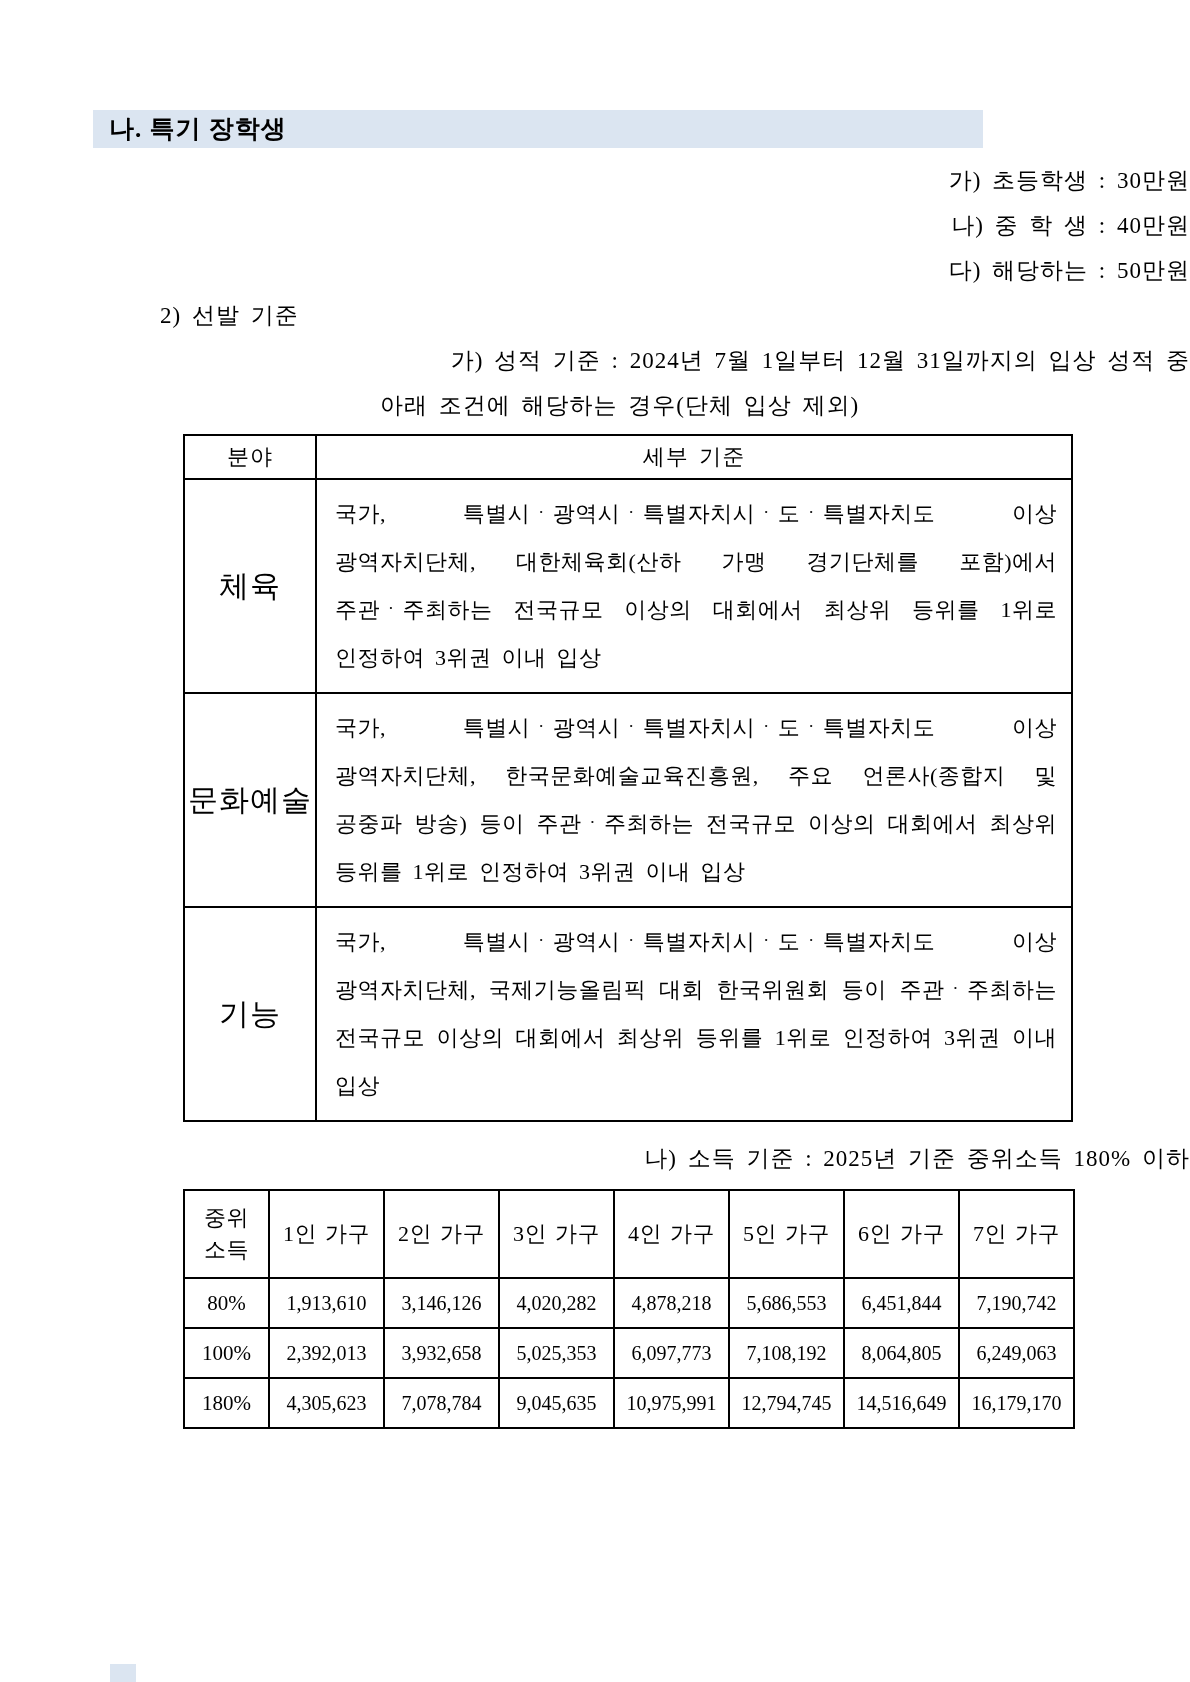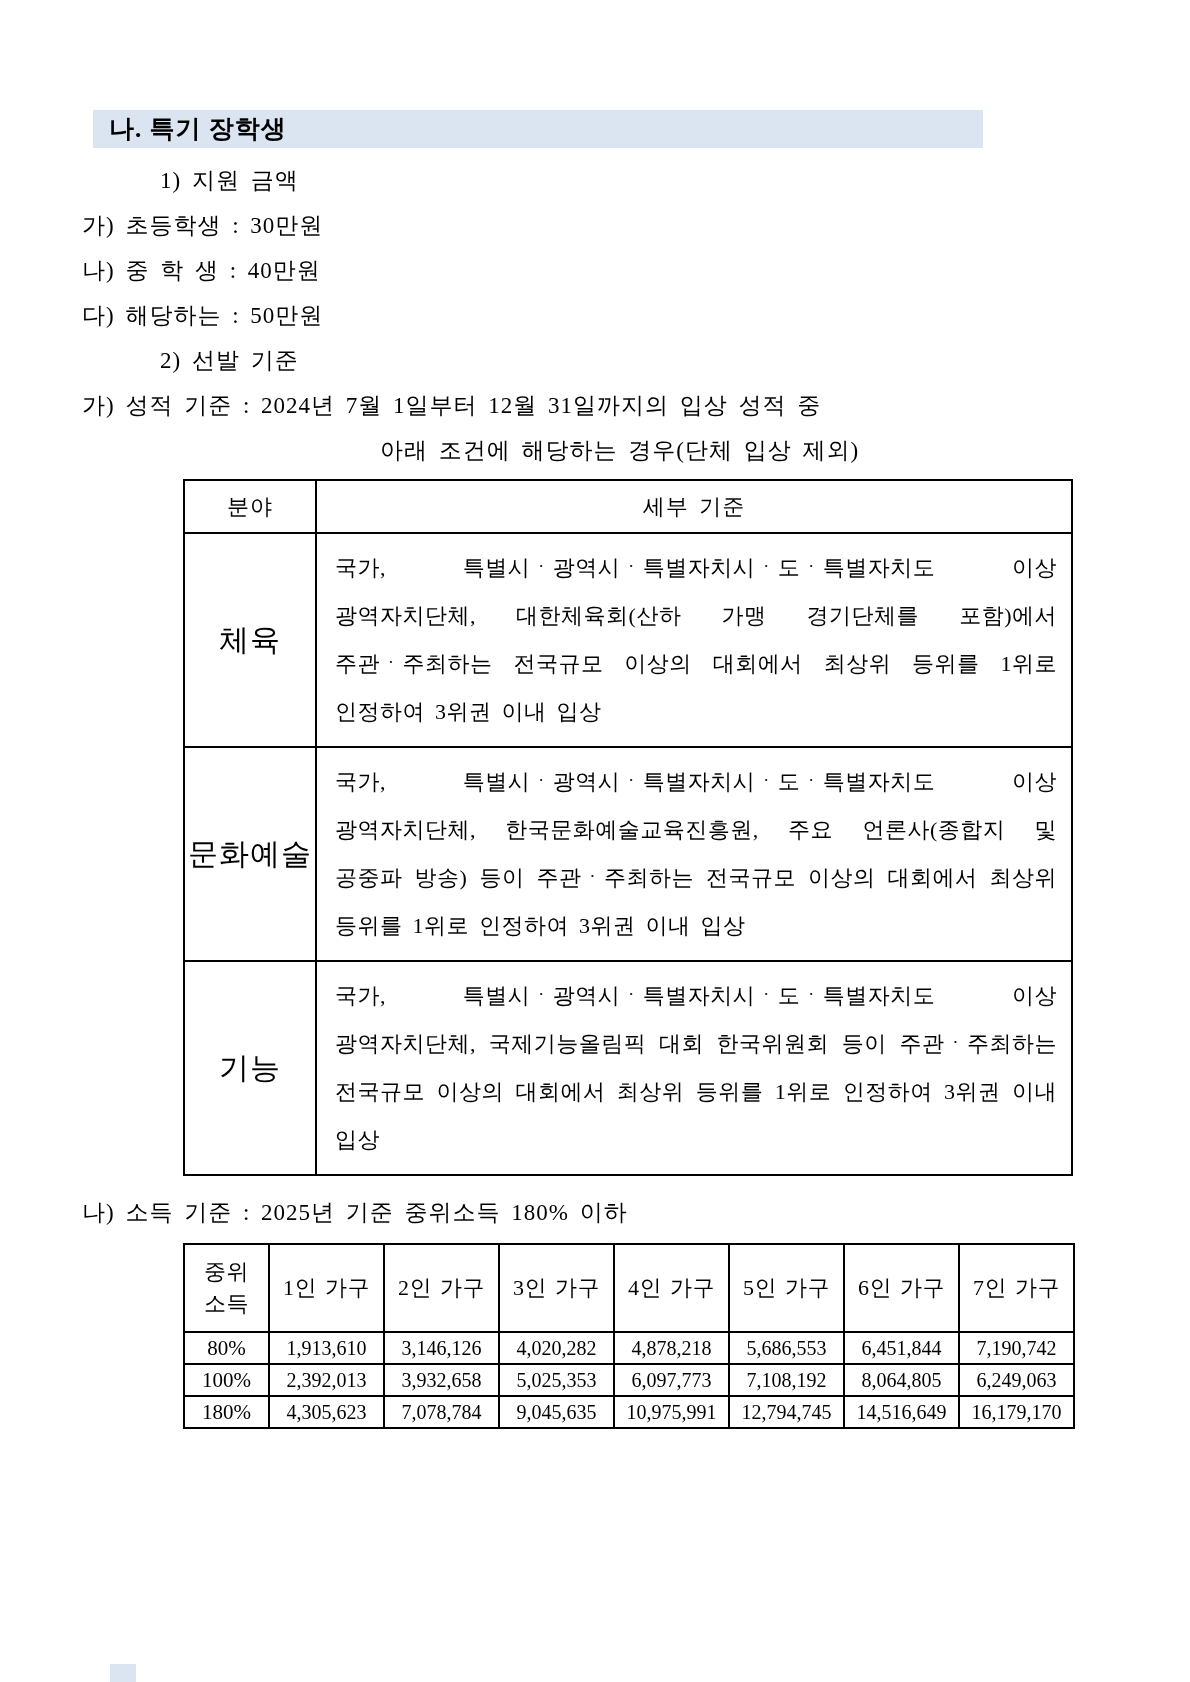--- a/index.html
+++ b/index.html
@@ -21,33 +21,33 @@
     font-size: 25px; font-weight: bold;
     line-height: 38px;
     padding-left: 16px;
     letter-spacing: 1px;
   }
 
   .flow { position: absolute; left: 0; top: 158px; width: 1190px; }
 
   .line { height: 45px; line-height: 45px; font-size: 23px; letter-spacing: 1px; word-spacing: 4px; white-space: nowrap; }
   .ind1 { padding-left: 160px; }
-  .ind2 { padding-left: 82px; }
+  .ind2 { padding-left: 82px; text-align: right; }
   .ind3 { padding-left: 380px; }
 
   table { border-collapse: collapse; table-layout: fixed; }
   th, td { border: 2px solid #000; font-weight: normal; }
 
   .criteria-table {
     margin: 6px 0 0 183px;
     width: 890px;
   }
   .criteria-table col.c-cat { width: 132px; }
   .criteria-table th {
-    height: 53px; font-size: 22px; text-align: center; letter-spacing: 1px; word-spacing: 4px;
+    height: 44px; font-size: 22px; text-align: center; letter-spacing: 1px; word-spacing: 4px;
   }
   .criteria-table td.cat {
     text-align: center; font-size: 30px; letter-spacing: 1px;
   }
   .criteria-table td.detail {
     height: 204px;
     padding: 10px 14px 10px 18px;
     font-size: 22px;
     line-height: 48px;
     text-align: justify;
@@ -64,21 +64,21 @@
     width: 890px;
     border-radius: 30px;
   }
   .income-table col.c0 { width: 85px; }
   .income-table col.cn { width: 115px; }
   .income-table th {
     height: 88px; font-size: 22px; text-align: center; letter-spacing: 0.5px; word-spacing: 2px;
   }
   .income-table th.corner { white-space: pre-line; line-height: 1.45; }
   .income-table td {
-    height: 32px; text-align: center; font-size: 20px; letter-spacing: 0px;
+    height: 50px; text-align: center; font-size: 20px; letter-spacing: 0px;
   }
   .income-table td.rowlabel { font-size: 21px; }
 
   .next-section-peek {
     position: absolute;
     left: 110px; top: 1664px;
     width: 26px; height: 18px;
     background: #dbe5f1;
   }
 </style>
@@ -86,21 +86,20 @@
 <body>
 
 <div class="page">
 
   <div class="section-header">
     <span>나. 특기 장학생</span>
   </div>
 
   <div class="flow">
 
-    <div class="line ind1">1) 지원 금액</div>
     <div class="line ind2">가) 초등학생 : 30만원</div>
     <div class="line ind2">나) 중 학 생 : 40만원</div>
     <div class="line ind2">다) 해당하는 : 50만원</div>
 
     <div class="line ind1">2) 선발 기준</div>
     <div class="line ind2">가) 성적 기준 : 2024년 7월 1일부터 12월 31일까지의 입상 성적 중</div>
     <div class="line ind3">아래 조건에 해당하는 경우(단체 입상 제외)</div>
 
     <table class="criteria-table">
       <colgroup>

